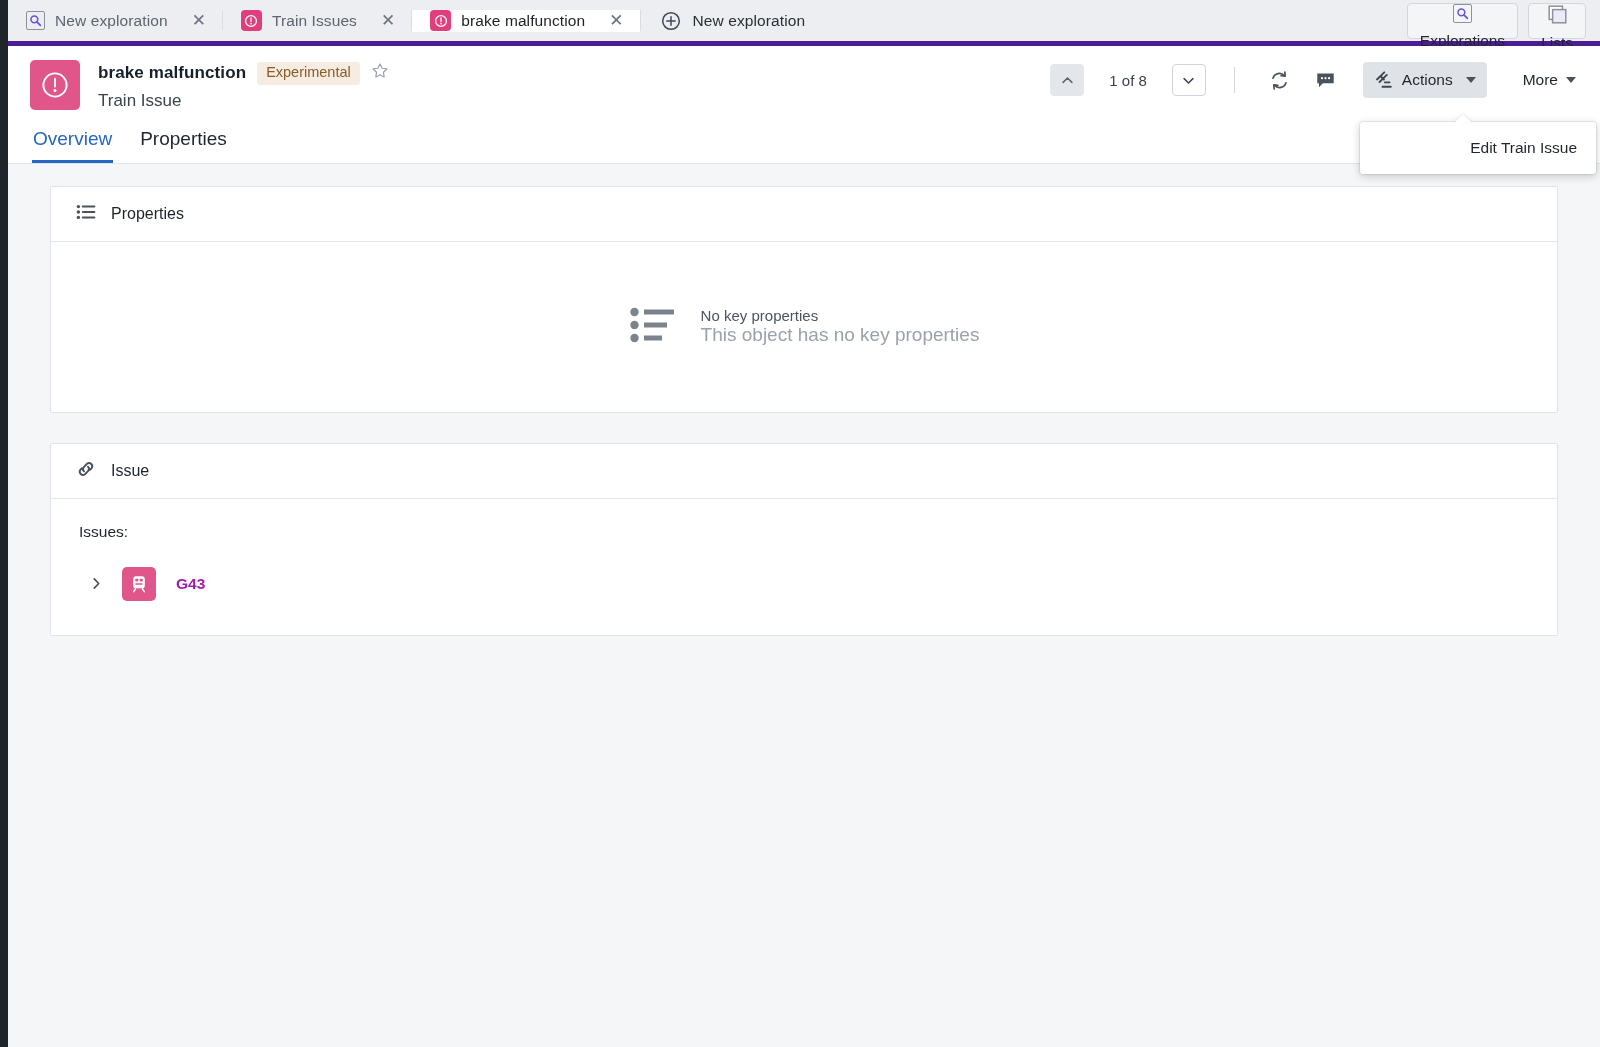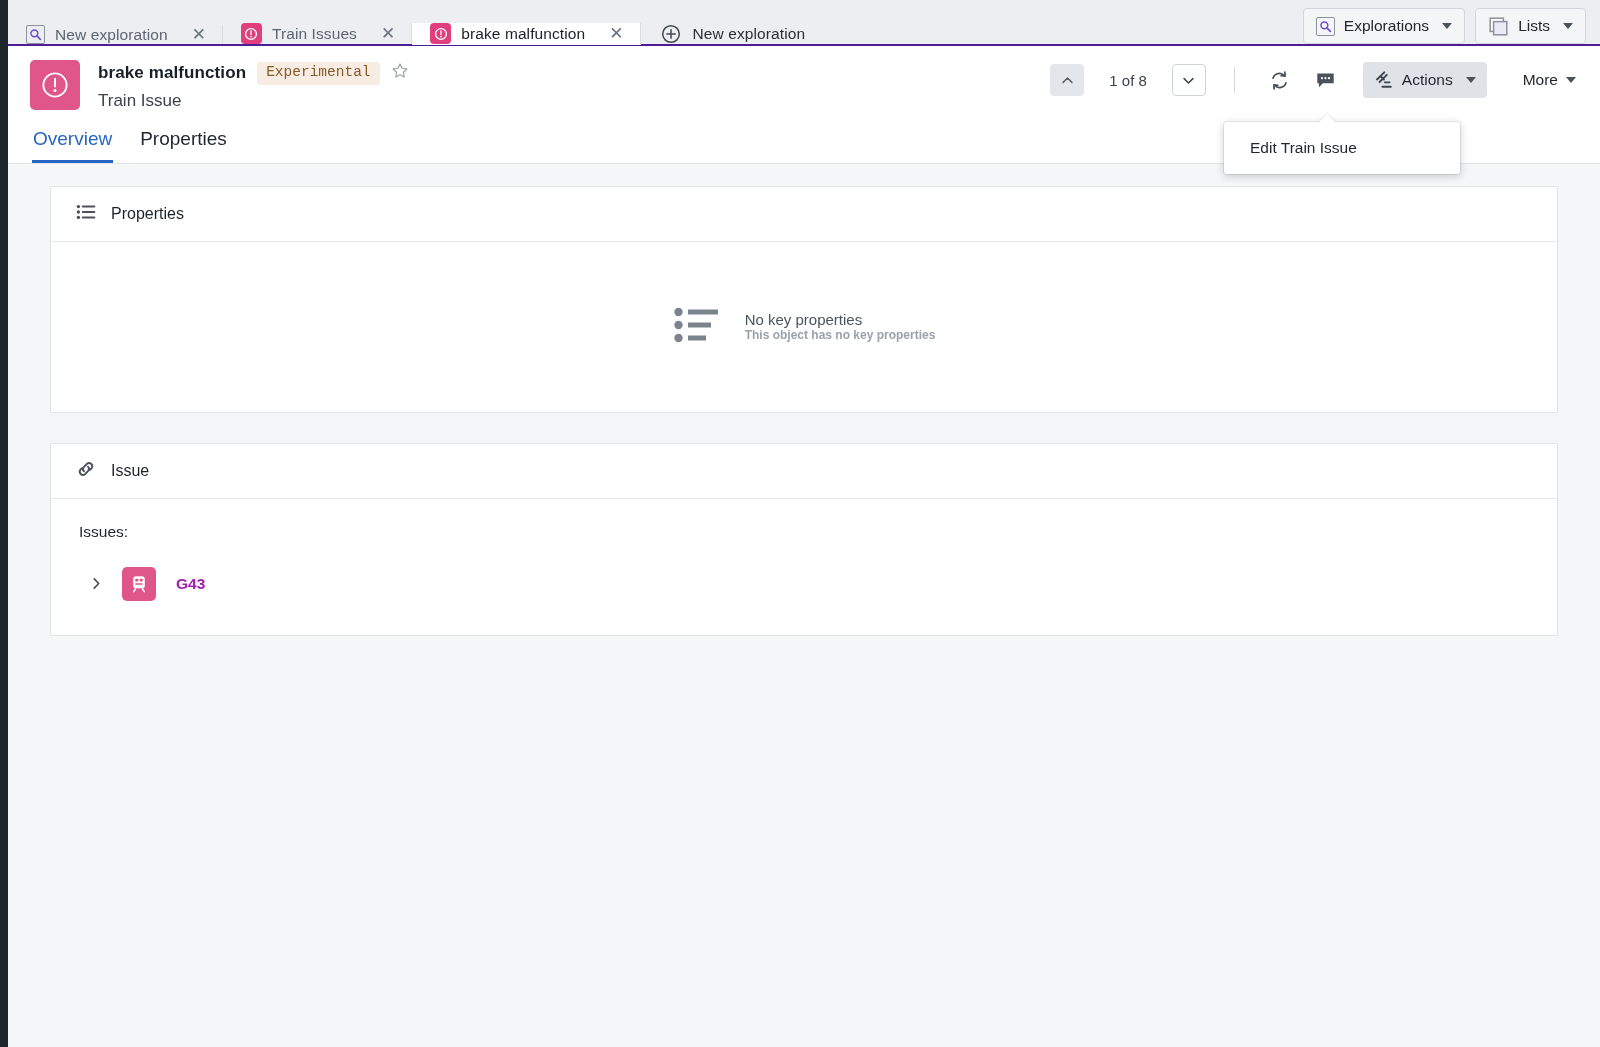--- a/index.html
+++ b/index.html
@@ -30,24 +30,24 @@
     background: #f4f6f8;
     display: flex;
     flex-direction: column;
   }
 
   
   .tabbar {
     height: 46px;
     background: #eceef1;
     display: flex;
-    align-items: flex-end;
+    align-items: center;
     position: relative;
     flex: 0 0 46px;
-    border-bottom: 2px solid #4c1d95;
+    border-bottom: 5px solid #4c1d95;
   }
   .tab {
     display: flex;
     align-items: center;
     gap: 10px;
     padding: 0 16px 0 18px;
     min-width: 120px;
     border-right: 1px solid #d9dde1;
     cursor: pointer;
     position: relative;
@@ -107,20 +107,21 @@
   .tb-btn {
     display: flex; align-items: center; gap: 9px;
     height: 36px;
     padding: 0 12px;
     background: #f4f5f7;
     border: 1px solid #d3d7dd;
     border-radius: 4px;
     cursor: pointer;
     font-size: 15.5px;
     color: #22272e;
+    flex-direction: column;
   }
   .caret-dn {
     width: 0; height: 0;
     border-left: 5px solid transparent;
     border-right: 5px solid transparent;
     border-top: 6px solid #4a525c;
     margin-left: 4px;
   }
 
   
@@ -153,21 +154,20 @@
     color: #17202a;
     letter-spacing: .1px;
   }
   .badge-exp {
     background: #f7ece2;
     color: #8a5a2b;
     font-size: 14.5px;
     padding: 3px 9px 4px 9px;
     border-radius: 3px;
     line-height: 1.1;
-    font-family: Liberation Mono, monospace;
   }
   .star-ic { cursor: pointer; }
   .obj-subtitle {
     font-size: 17px;
     color: #3b434d;
     margin-top: 6px;
   }
 
   
   .hdr-controls {
@@ -238,28 +238,29 @@
     border-bottom: 3px solid transparent;
   }
   .subtab.active {
     color: #2566c4;
     border-bottom-color: #2566c4;
   }
 
   
   .menu {
     position: absolute;
-    left: 1216px;
+    left: 1352px;
     top: 122px;
     width: 236px;
     background: #ffffff;
     border-radius: 3px;
     box-shadow: 0 2px 9px rgba(16,22,26,.22), 0 0 0 1px rgba(16,22,26,.07);
-    padding: 8px 8px;
+    padding: 8px 1px;
     z-index: 40;
+    text-align: right;
   }
   .menu::before {
     content: "";
     position: absolute;
     top: -8px; left: 94px;
     width: 0; height: 0;
     border-left: 9px solid transparent;
     border-right: 9px solid transparent;
     border-bottom: 9px solid #ffffff;
     filter: drop-shadow(0 -1px 1px rgba(16,22,26,.10));
@@ -304,23 +305,22 @@
     justify-content: center;
     gap: 24px;
     height: 170px;
   }
   .empty-text-title {
     font-size: 15px;
     color: #4a545f;
     font-weight: normal;
   }
   .empty-text-sub {
-    font-size: 12px;
+    font-size: 19px;
     color: #9aa2ab;
-    font-weight: bold;
   }
 
   .links-body { padding: 24px 28px 34px 28px; }
   .link-group-label {
     font-size: 15.5px;
     color: #1e252d;
     margin-bottom: 26px;
   }
   .link-row {
     display: flex;

